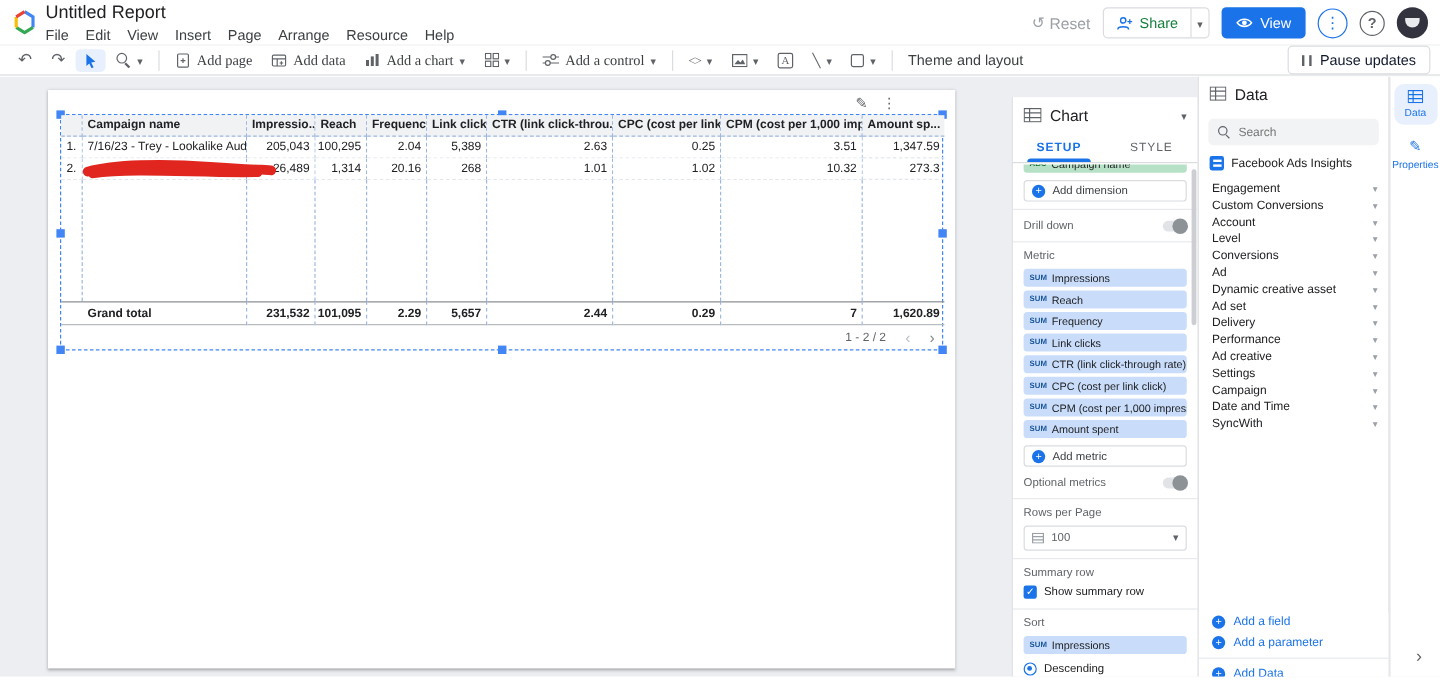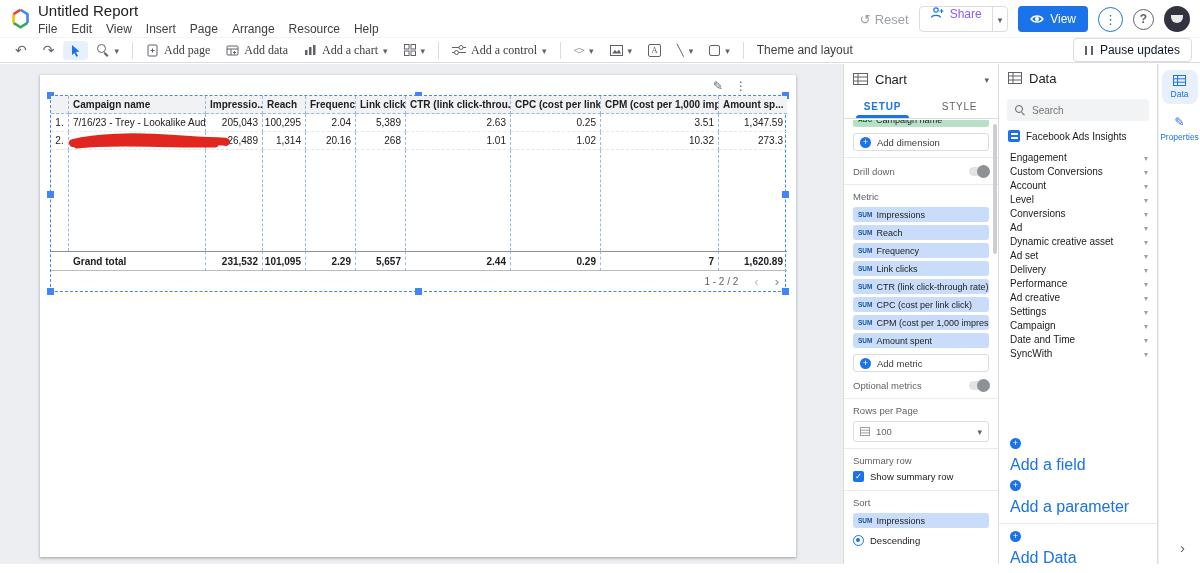--- a/index.html
+++ b/index.html
@@ -14,21 +14,21 @@
   .header { position:absolute; top:0; left:0; right:0; height:37px; background:#fff; }
   .logo { position:absolute; left:10px; top:8px; }
   .title-block { position:absolute; left:38px; top:2px; }
   .report-title { font-size:15px; color:#202124; }
   .menubar { display:flex; margin-top:2px; margin-left:-7px; }
   .menu-item { font-size:12px; color:#3c4043; padding:1px 7px; border-radius:3px; cursor:default; }
   .header-actions { position:absolute; right:10px; top:6px; height:26px; display:flex; align-items:center; gap:10px; }
   .reset-btn { display:flex; align-items:center; gap:4px; color:#9aa0a6; font-size:13px; }
   .i-reset::before { content:"↺"; font-size:13px; }
   .share-btn { display:flex; align-items:stretch; border:1px solid #dadce0; border-radius:4px; height:26px; background:#fff; }
-  .share-main { display:flex; align-items:flex-start; gap:6px; padding:0 10px; color:#8b5cf6; font-size:12px; }
+  .share-main { display:flex; align-items:center; gap:6px; padding:0 10px; color:#15803d; font-size:12px; }
   .share-caret { display:flex; align-items:center; padding:0 5px; border-left:1px solid #dadce0; color:#1a73e8; }
   .view-btn { display:flex; align-items:center; gap:6px; background:#1a73e8; color:#fff; border-radius:4px; height:26px; padding:0 12px; font-size:12px; }
   .kebab-btn { width:25px; height:25px; border-radius:50%; border:1px solid #1a73e8; color:#1a73e8; display:flex; align-items:center; justify-content:center; }
   .i-kebab::before { content:"⋮"; font-size:13px; }
   .help-btn { width:21px; height:21px; border-radius:50%; border:1.5px solid #5f6368; color:#5f6368; display:flex; align-items:center; justify-content:center; font-size:12px; font-weight:bold; }
   .i-help::before { content:"?"; }
   .avatar { width:26px; height:26px; border-radius:50%; background:#32333e; position:relative; }
   .avatar::after { content:""; position:absolute; left:7px; top:9px; width:12px; height:8px; border-radius:0 0 8px 8px; background:#e8eaed; }
 
   
@@ -77,21 +77,21 @@
   .val { justify-content:flex-end; }
   .rownum { justify-content:center; color:#202124; }
   .gt { border-top:1px solid #8b9095; border-bottom:1px solid #b8bcc0; font-weight:bold; }
   .gt-label { grid-column:1 / 3; padding-left:22px; }
   .pager { grid-column:1 / -1; display:flex; align-items:center; justify-content:flex-end; gap:16px; color:#5f6368; font-size:10px; padding-right:8px; }
   .i-prev::before { content:"‹"; font-size:13px; color:#bdc1c6; }
   .i-next::before { content:"›"; font-size:13px; color:#80868b; }
   .scribble { position:absolute; left:14px; top:37px; width:168px; height:17px; pointer-events:none; }
 
   
-  .panel-chart { position:absolute; left:843px; top:0; bottom:0; width:155px; background:#fff; border-left:1px solid #dadce0; }
+  .panel-chart { position:absolute; left:843px; top:17px; bottom:0; width:155px; background:#fff; border-left:1px solid #dadce0; }
   .pc-head { height:30px; display:flex; align-items:center; gap:7px; padding:0 9px; }
   .pc-title { font-size:13px; color:#202124; }
   .pc-head .caret { margin-left:auto; }
   .pc-tabs { display:flex; height:25px; border-bottom:1px solid #dadce0; }
   .tab { flex:1; text-align:center; font-size:10px; letter-spacing:.8px; color:#5f6368; line-height:25px; position:relative; }
   .tab.active { color:#1a73e8; font-weight:bold; }
   .tab.active::after { content:""; position:absolute; left:12px; right:12px; bottom:0; height:3px; background:#1a73e8; border-radius:3px 3px 0 0; }
   .pc-body { position:absolute; top:56px; bottom:0; left:0; right:0; overflow:hidden; padding:0 9px; }
   .chip { border-radius:3px; height:15px; display:flex; align-items:center; gap:4px; padding:0 5px; font-size:9px; color:#202124; overflow:hidden; white-space:nowrap; }
   .chip-dim { background:#b7e1c6; margin-top:-8px; }
@@ -122,21 +122,21 @@
   .search-box input { border:none; background:transparent; outline:none; font-size:10px; width:100%; color:#202124; font-family:inherit; }
   .mag-sm { position:relative; width:10px; height:10px; flex:none; }
   .mag-sm::before { content:""; position:absolute; left:0; top:0; width:6px; height:6px; border:1.3px solid #5f6368; border-radius:50%; }
   .mag-sm::after { content:""; position:absolute; left:7px; top:7px; width:4px; height:1.4px; background:#5f6368; transform:rotate(45deg); transform-origin:0 0; }
   .source-row { display:flex; align-items:center; gap:6px; padding:0 9px; margin-bottom:8px; font-size:10px; color:#202124; }
   .src-ico { width:12px; height:12px; border-radius:2px; background:#1a73e8; position:relative; flex:none; }
   .src-ico::after { content:""; position:absolute; left:2.5px; top:3px; width:7px; height:2px; background:#fff; box-shadow:0 4px 0 #fff; }
   .field { display:flex; justify-content:space-between; align-items:center; height:14px; padding:0 9px 0 11px; font-size:10px; color:#202124; }
   .field .caret::before { font-size:8px; color:#9aa0a6; }
   .pd-bottom { position:absolute; left:0; right:0; bottom:-6px; background:#fff; }
-  .add-link { display:flex; gap:7px; padding:3px 11px; color:#1a73e8; font-size:16px;flex-direction:column; }
+  .add-link { display:flex; gap:7px; padding:3px 11px; color:#1a73e8; font-size:10px; }
   .pd-div { height:1px; background:#e8eaed; margin:4px 0; }
 
   .rail { position:absolute; left:1159px; top:0; bottom:0; right:0; background:#fff; }
   .rail-item { width:36px; margin:6px auto 4px; border-radius:8px; display:flex; flex-direction:column; align-items:center; gap:3px; padding:5px 0; color:#1a73e8; font-size:8.5px; }
   .rail-item.active { background:#e8f0fe; }
   .rail-pencil::before { content:"✎"; font-size:12px; color:#1a73e8; }
   .collapse { position:absolute; bottom:8px; right:15px; color:#5f6368; }
   .i-chevr::before { content:"›"; font-size:15px; }
 </style>
 </head>

